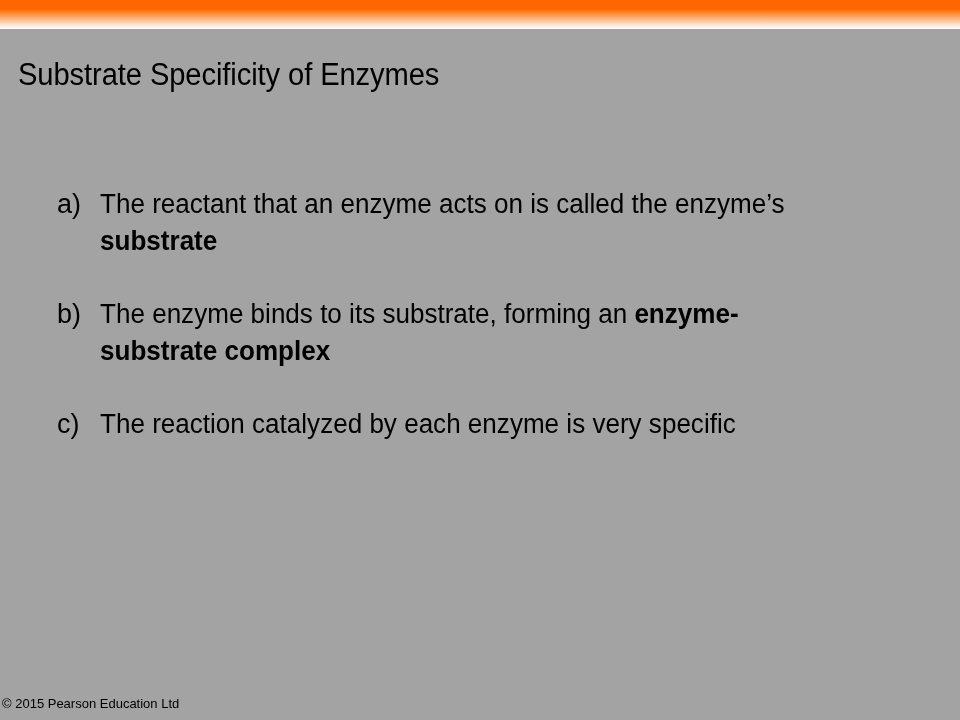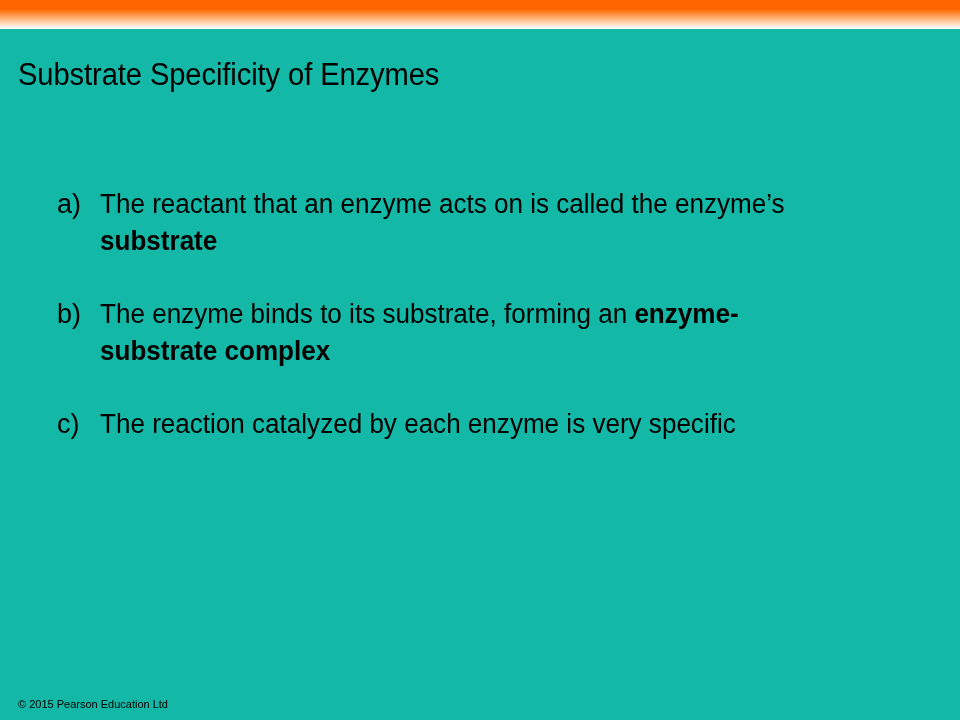--- a/index.html
+++ b/index.html
@@ -8,21 +8,21 @@
     padding: 0;
     background: #ffffff;
   }
   body {
     font-family: "Liberation Sans", "DejaVu Sans", sans-serif;
   }
   #slide {
     position: relative;
     width: 960px;
     height: 720px;
-    background: #14b8a6;
+    background: #a3a3a3;
     overflow: hidden;
   }
 
   
   #banner {
     position: absolute;
     left: 0;
     top: 0;
     width: 960px;
     height: 29px;
@@ -102,23 +102,23 @@
   }
 
   
   .item-a .item-text { max-width: 745px; }
   .item-b .item-text { max-width: 750px; }
   .item-c .item-text { max-width: 700px; }
 
   
   #footer {
     position: absolute;
-    left: 18px;
+    left: 2px;
     top: 697px;
-    font-size: 11px;
+    font-size: 13px;
     line-height: 14px;
     color: #000000;
     white-space: nowrap;
   }
 </style>
 </head>
 <body>
 
 <div id="slide">
 

